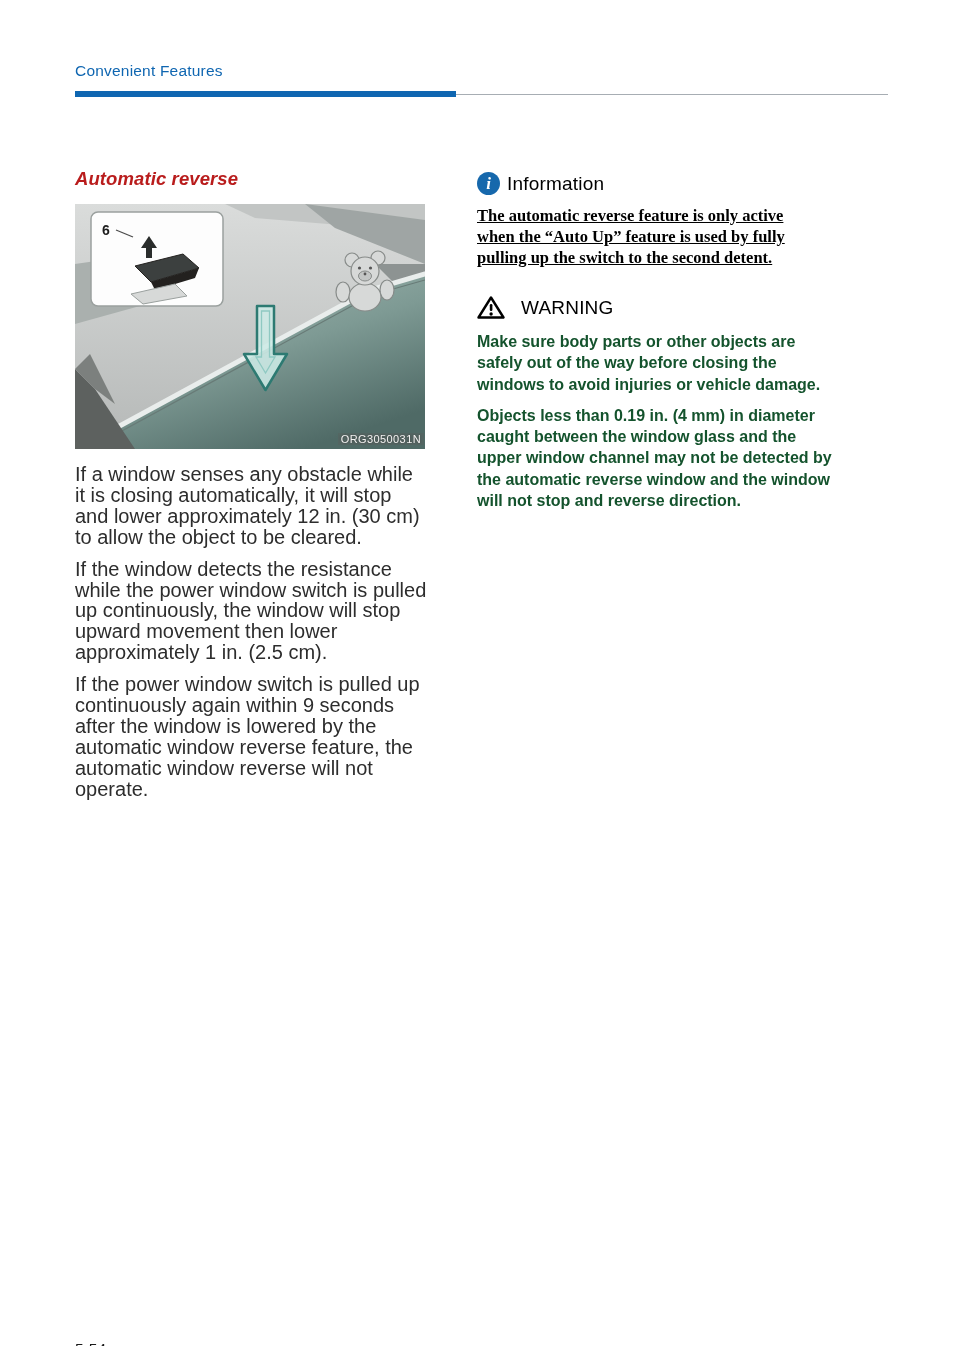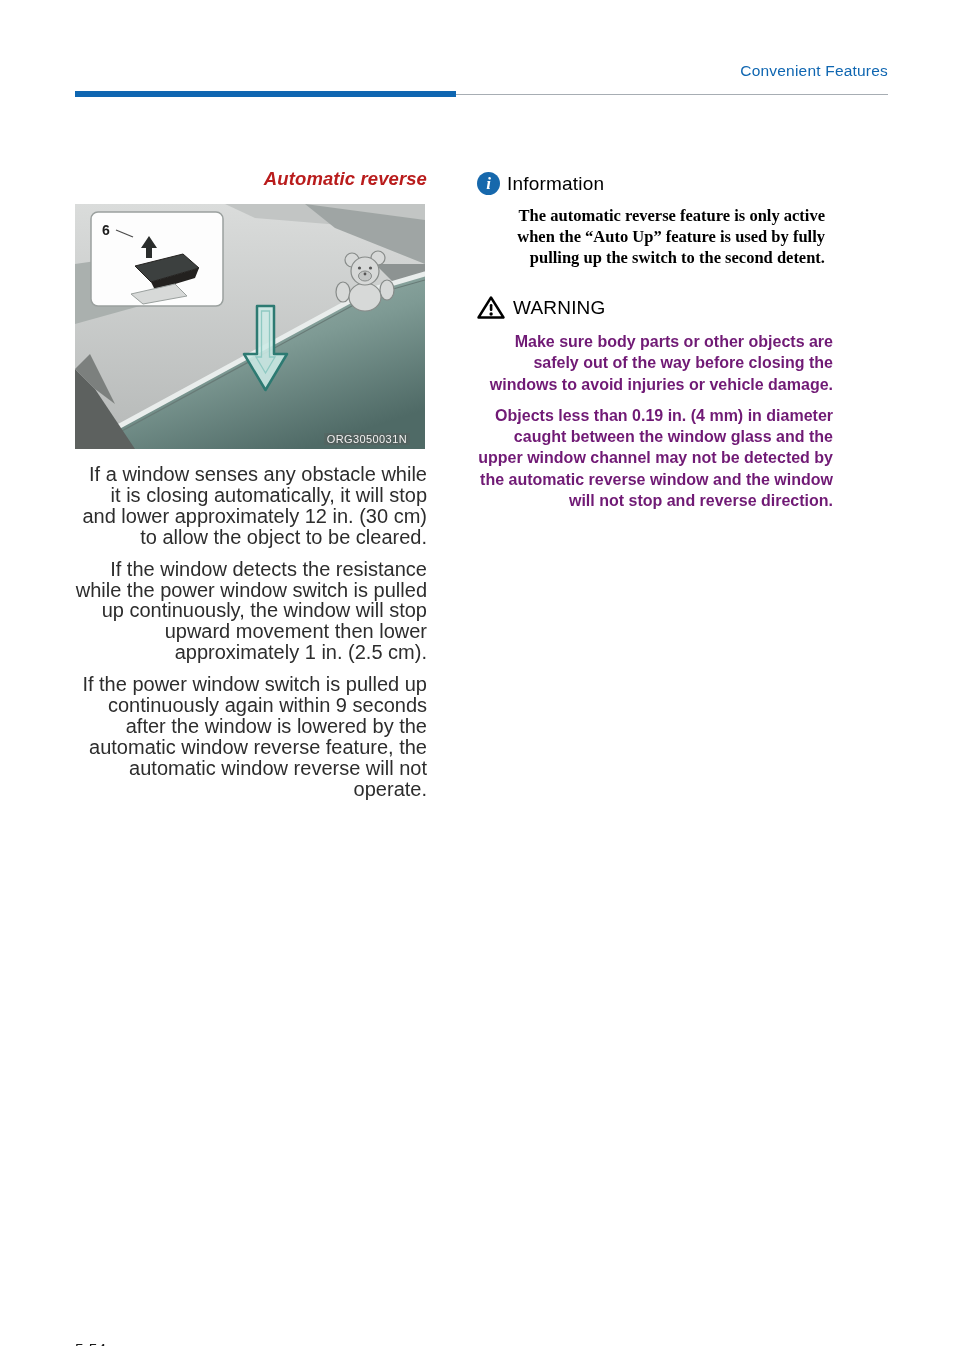--- a/index.html
+++ b/index.html
@@ -1,18 +1,18 @@
 <!DOCTYPE html>
 <html><head>
 <meta charset="utf-8">
 <style>
   html,body { margin:0; padding:0; background:#ffffff; }
   .page {
     position:relative; width:960px; height:1346px; background:#ffffff;
-    font-family:"Liberation Sans", sans-serif; overflow:hidden; color:#222;text-align:right;
+    font-family:"Liberation Sans", sans-serif; overflow:hidden; color:#222;
   }
 
   
   .page-header { position:absolute; left:75px; top:62px; width:813px; }
   .header-title { color:#0f66b1; font-size:15.5px; letter-spacing:.2px; }
   .header-rule { position:relative; margin-top:9px; height:7px; }
   .rule-line { position:absolute; left:0; right:0; bottom:1px; border-bottom:1px solid #a7adb3; }
   .rule-accent { position:absolute; left:0; bottom:-1px; width:381px; height:6px; background:#0f66b1; }
 
   
@@ -20,45 +20,45 @@
   .col-right { position:absolute; left:477px; top:170px; width:356px; }
 
   .section-title {
     margin:0 0 14px 0; font-size:18.5px; font-weight:bold; font-style:italic;
     color:#b91c1c; letter-spacing:.1px;
   }
 
   figure.illustration { position:relative; width:350px; height:245px; margin:0 0 15px 0; padding:0; }
   figure.illustration svg { display:block; }
   .fig-caption {
-    position:absolute; right:15px; bottom:4px; font-size:11px; letter-spacing:.4px;
+    position:absolute; right:1px; bottom:4px; font-size:11px; letter-spacing:.4px;
     color:#f2f3f2; background:rgba(90,95,93,.38); padding:0 3px;
     text-shadow:0 0 2px #444;
     margin-left:40px;
   }
 
   .body-p { margin:0 0 11px 0; font-size:20px; line-height:20.9px; color:#2d2d2d; }
 
   
   .info-header { display:flex; align-items:center; gap:7px; margin:2px 0 10px 0; }
   .info-icon {
     width:23px; height:23px; border-radius:50%; background:#1668ac; color:#fff;
     font-family:"Liberation Serif", serif; font-style:italic; font-weight:bold;
     font-size:17px; display:flex; align-items:center; justify-content:center; flex:0 0 auto;
   }
   .block-title { font-size:19px; font-weight:normal; color:#000; letter-spacing:.2px; }
   .info-body {
     font-family:"Liberation Serif", serif; font-weight:bold; font-size:16.5px;
-    line-height:21px; color:#000; margin:0 8px 27px 0;
+    line-height:21px; color:#000; margin:0 8px 27px 0;text-decoration:underline;
   }
 
   
-  .warn-header { display:flex; align-items:center; gap:8px; margin:0 0 11px 0; }
+  .warn-header { display:flex; align-items:center; gap:16px; margin:0 0 11px 0; }
   .warn-icon { flex:0 0 auto; display:block; }
-  .warn-p { margin:0 0 10px 0; font-weight:bold; font-size:16px; line-height:21.3px; color:#701a75; }
+  .warn-p { margin:0 0 10px 0; font-weight:bold; font-size:16px; line-height:21.3px; color:#14532d; }
 
   .page-number { position:absolute; left:75px; top:1340px; font-size:15.5px; color:#1a1a1a; }
   .watermark {
     position:absolute; right:22px; top:1308px; font-size:21px; color:#94a1ad; letter-spacing:.3px;margin-top:47px;
   }
 </style>
 </head>
 <body>
 
 <div class="page">

